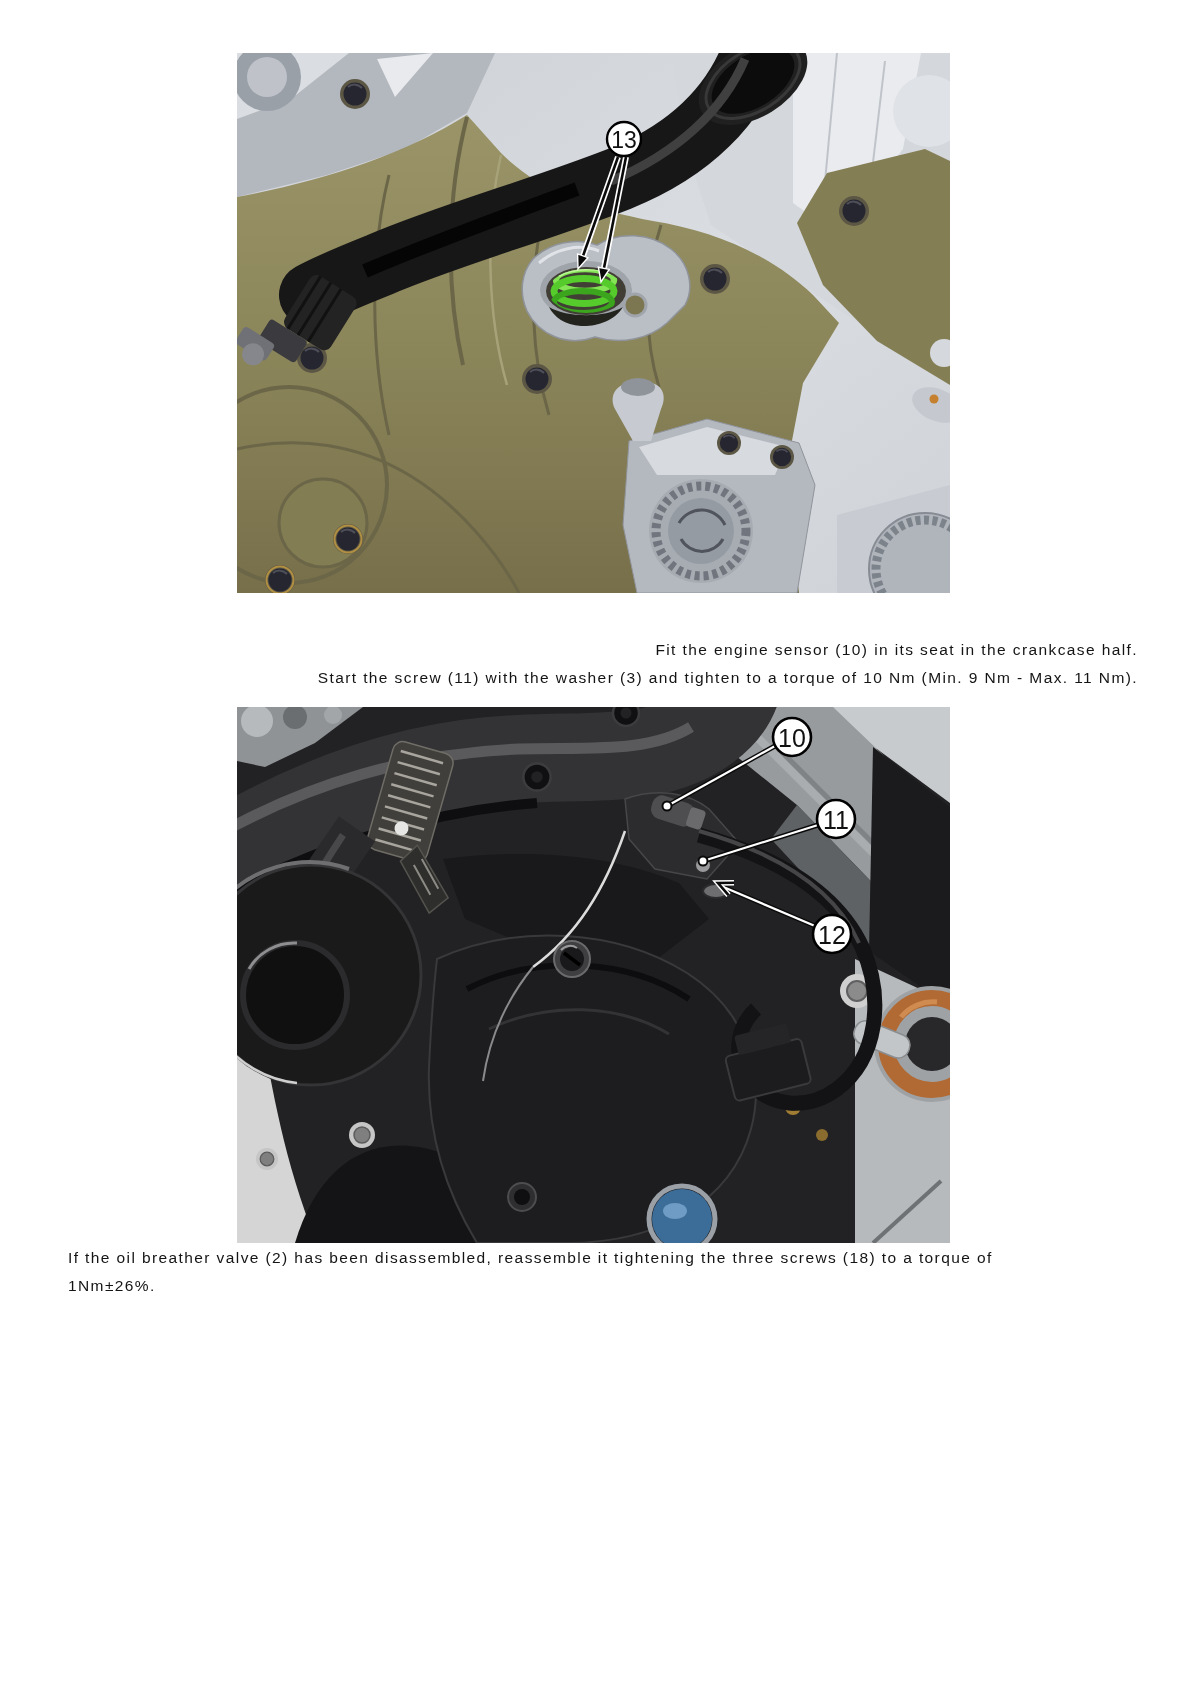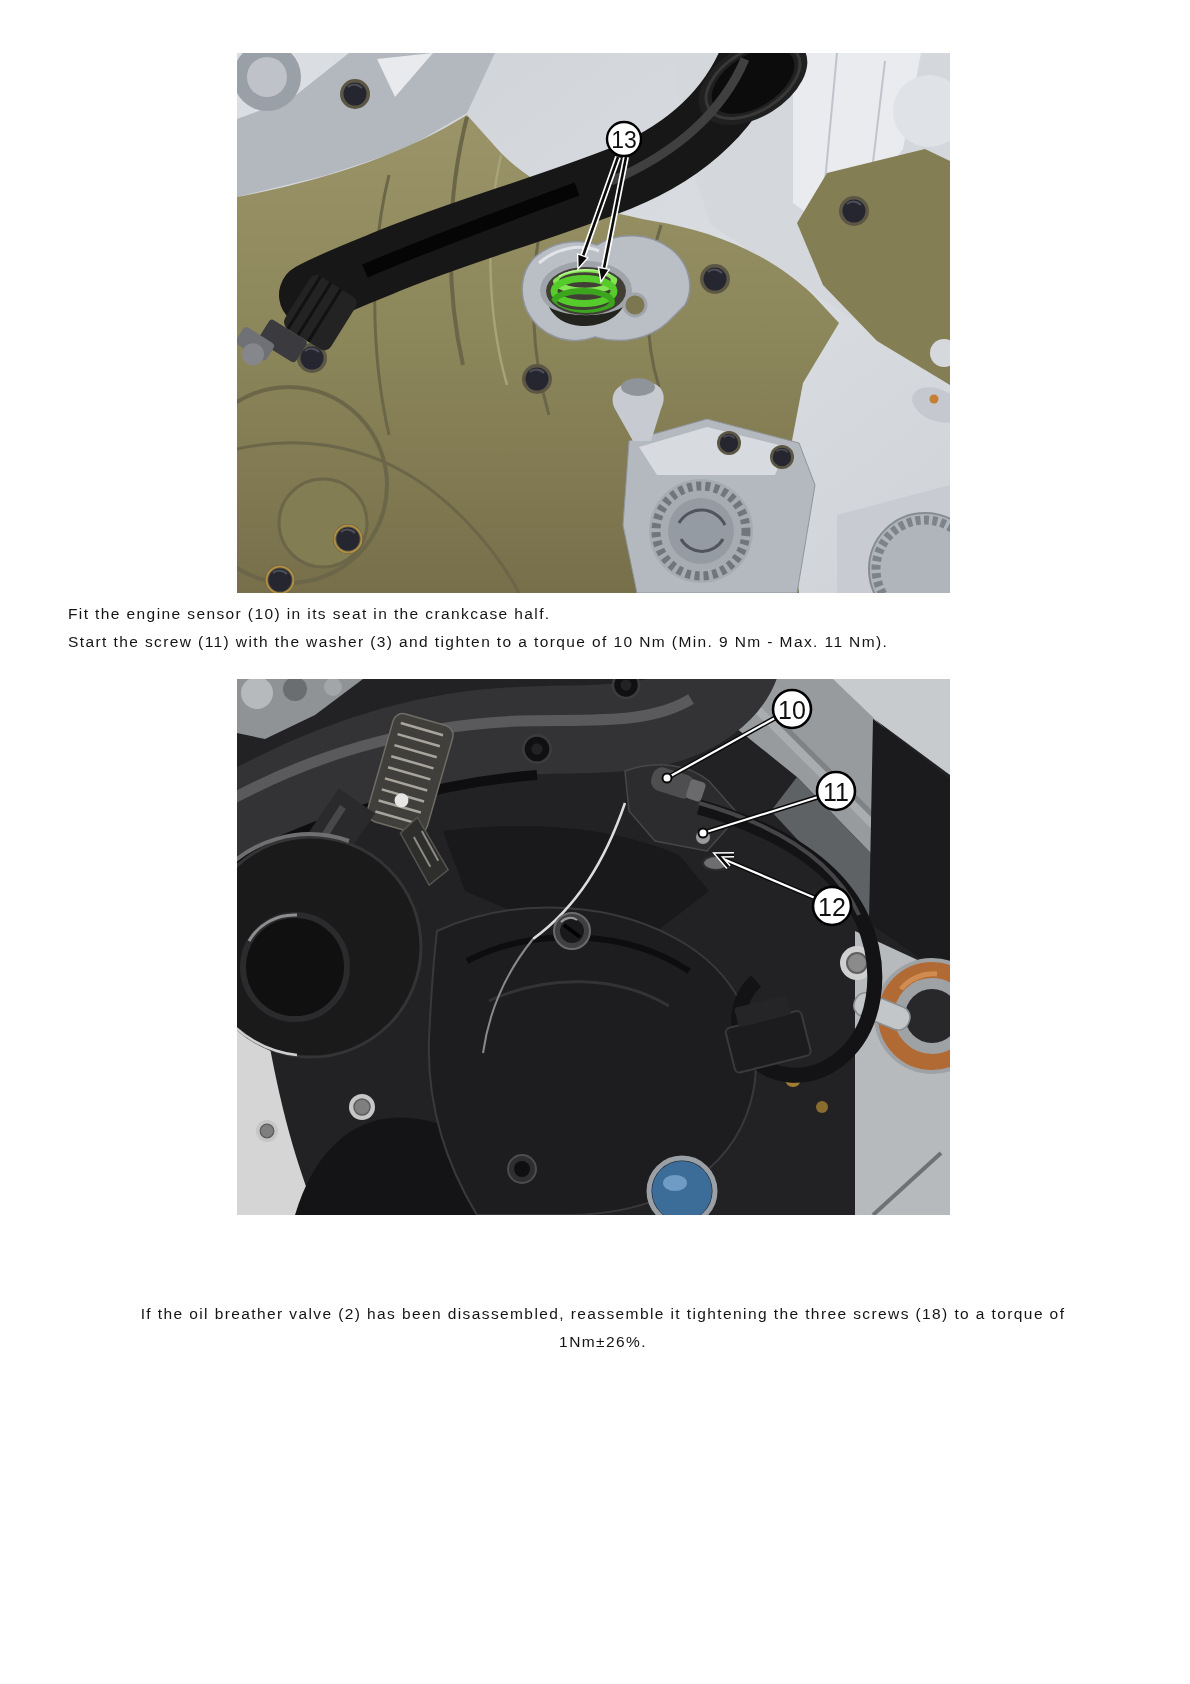--- a/index.html
+++ b/index.html
@@ -4,27 +4,27 @@
 <style>
   * { margin:0; padding:0; box-sizing:border-box; }
   html,body { background:#ffffff; }
   .page {
     position:relative; width:1190px; height:1652px; background:#ffffff;
     font-family:"Liberation Sans","DejaVu Sans",sans-serif; overflow:hidden;
   }
   figure.fig { position:absolute; margin:0; }
   .fig svg { display:block; width:100%; height:100%; }
   .fig-1 { left:237px; top:53px;  width:713px; height:540px; }
-  .fig-2 { left:237px; top:679px; width:713px; height:536px; }
+  .fig-2 { left:237px; top:707px; width:713px; height:536px; }
   .para {
     position:absolute; left:68px; width:1070px; color:#141414;
     font-size:15.5px; line-height:28px; letter-spacing:1.4px;
   }
-  .para-1 { top:600px; }
-  .para-2 { top:1300px;text-align:center; }
+  .para-1 { top:636px;text-align:right; }
+  .para-2 { top:1244px; }
   .callout-num {
     font-family:"Liberation Sans","DejaVu Sans",sans-serif;
     fill:#111111;
   }
 </style>
 </head>
 <body>
 
 <div class="page">
 

